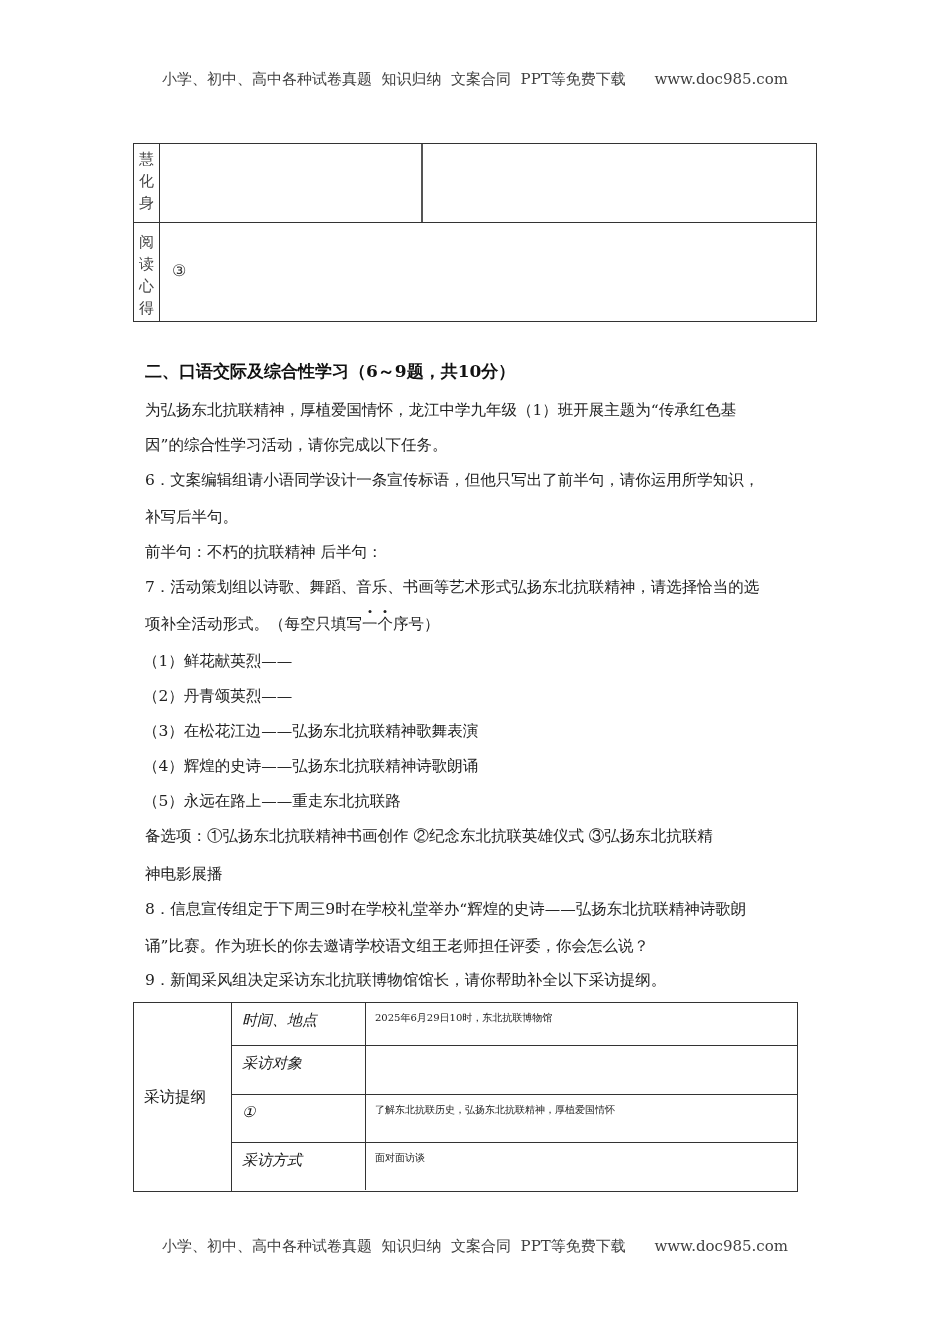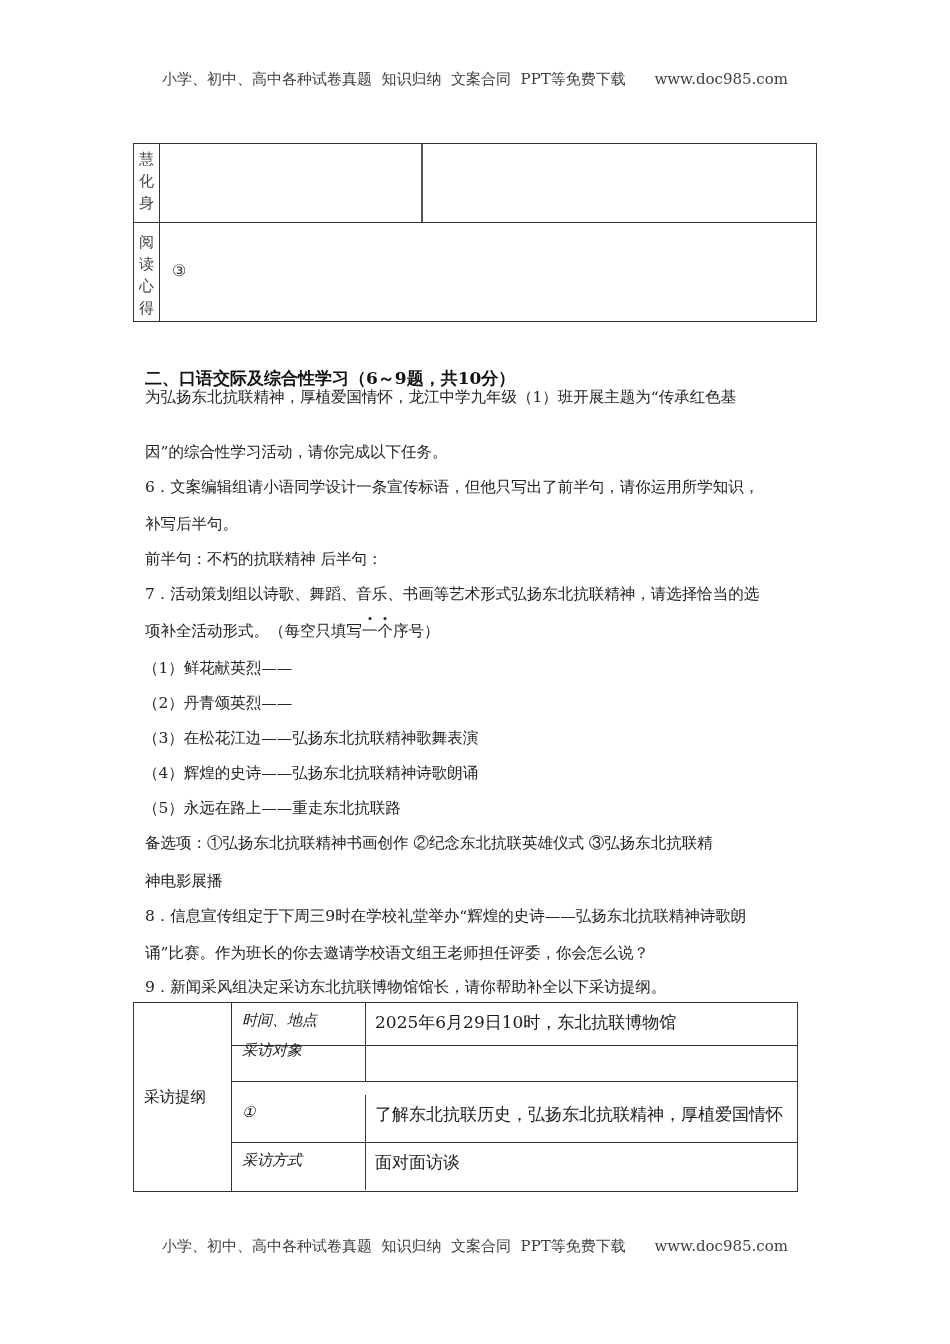--- a/index.html
+++ b/index.html
@@ -27,21 +27,21 @@
       border-right: 1.5px solid #333; box-sizing: border-box;
       font-size: 15px; line-height: 22px; color: #444;
       display: flex; flex-direction: column; align-items: center;
     }
     .row1 .vlabel { padding-top: 4px; }
     .row2 .vlabel { padding-top: 8px; }
     .mid-divider { position: absolute; left: 287px; top: 0; bottom: 0; width: 0; border-left: 2px solid #555; }
     .cell-marker { position: absolute; left: 38px; top: 38px; font-size: 16px; color: #333; }
 
     
-    .line { position: absolute; left: 145px; font-size: 15.5px; color: #222; white-space: nowrap; margin-top: 7px; }
+    .line { position: absolute; left: 145px; font-size: 15.5px; color: #222; white-space: nowrap; }
     .section-title { font-weight: bold; font-size: 17px; color: #111; }
     .emph { position: relative; display: inline-block; }
     .emph::before {
       content: ""; position: absolute; top: -4px; left: 50%; width: 3px; height: 3px;
       border-radius: 50%; background: #222; transform: translateX(-50%);
     }
 
     
     .interview-table {
       position: absolute; left: 133px; top: 1002px; width: 665px; height: 190px;
@@ -52,21 +52,21 @@
       border-right: 1.5px solid #333; box-sizing: border-box;
       display: flex; align-items: center; padding-left: 10px; font-size: 15.5px; text-align: center;
     }
     .it-row { position: absolute; left: 98px; right: 0; border-bottom: 1.5px solid #333; box-sizing: border-box; }
     .it-row:last-child { border-bottom: none; }
     .it-key {
       position: absolute; left: 0; top: 0; bottom: 0; width: 134px;
       border-right: 1.5px solid #333; box-sizing: border-box;
       padding: 8px 0 0 10px; font-size: 15px; font-style: italic;
     }
-    .it-val { position: absolute; left: 134px; right: 0; top: 0; bottom: 0; padding: 8px 0 0 9px; font-size: 17px; }
+    .it-val { position: absolute; left: 134px; right: 0; top: 0; bottom: 0; padding: 8px 0 0 9px; font-size: 10px; }
   </style>
 </head>
 <body>
 
 <div class="page-header">小学、初中、高中各种试卷真题  知识归纳  文案合同  PPT等免费下载      www.doc985.com</div>
 
 <div class="top-table">
   <div class="row1">
     <div class="vlabel">
       <span>慧</span>
@@ -80,21 +80,21 @@
       <span>阅</span>
       <span>读</span>
       <span>心</span>
       <span>得</span>
     </div>
     <div class="cell-marker">③</div>
   </div>
 </div>
 
 <div class="line section-title" style="top:360px;">二、口语交际及综合性学习（6～9题，共10分）</div>
-<div class="line" style="top:380px;">为弘扬东北抗联精神，厚植爱国情怀，龙江中学九年级（1）班开展主题为“传承红色基</div>
+<div class="line" style="top:400px;">为弘扬东北抗联精神，厚植爱国情怀，龙江中学九年级（1）班开展主题为“传承红色基</div>
 <div class="line" style="top:435px;">因”的综合性学习活动，请你完成以下任务。</div>
 
 <div class="line" style="top:470px;">6．文案编辑组请小语同学设计一条宣传标语，但他只写出了前半句，请你运用所学知识，</div>
 <div class="line" style="top:507px;">补写后半句。</div>
 <div class="line" style="top:542px;">前半句：不朽的抗联精神    后半句：</div>
 
 <div class="line" style="top:577px;">7．活动策划组以诗歌、舞蹈、音乐、书画等艺术形式弘扬东北抗联精神，请选择恰当的选</div>
 <div class="line" style="top:614px;">
   <span>项补全活动形式。（每空只填写</span><span class="emph">一</span><span class="emph">个</span><span>序号）</span>
 </div>
@@ -111,21 +111,21 @@
 <div class="line" style="top:899px;">8．信息宣传组定于下周三9时在学校礼堂举办“辉煌的史诗——弘扬东北抗联精神诗歌朗</div>
 <div class="line" style="top:936px;">诵”比赛。作为班长的你去邀请学校语文组王老师担任评委，你会怎么说？</div>
 <div class="line" style="top:970px;">9．新闻采风组决定采访东北抗联博物馆馆长，请你帮助补全以下采访提纲。</div>
 
 <div class="interview-table">
   <div class="it-label">采访提纲</div>
   <div class="it-row" style="top:0; height:43px;">
     <div class="it-key">时间、地点</div>
     <div class="it-val">2025年6月29日10时，东北抗联博物馆</div>
   </div>
-  <div class="it-row" style="top:30px; height:49px;">
+  <div class="it-row" style="top:43px; height:49px;">
     <div class="it-key">采访对象</div>
   </div>
   <div class="it-row" style="top:92px; height:48px;">
     <div class="it-key">①</div>
     <div class="it-val">了解东北抗联历史，弘扬东北抗联精神，厚植爱国情怀</div>
   </div>
   <div class="it-row" style="top:140px; height:47px; border-bottom:none;">
     <div class="it-key">采访方式</div>
     <div class="it-val">面对面访谈</div>
   </div>

